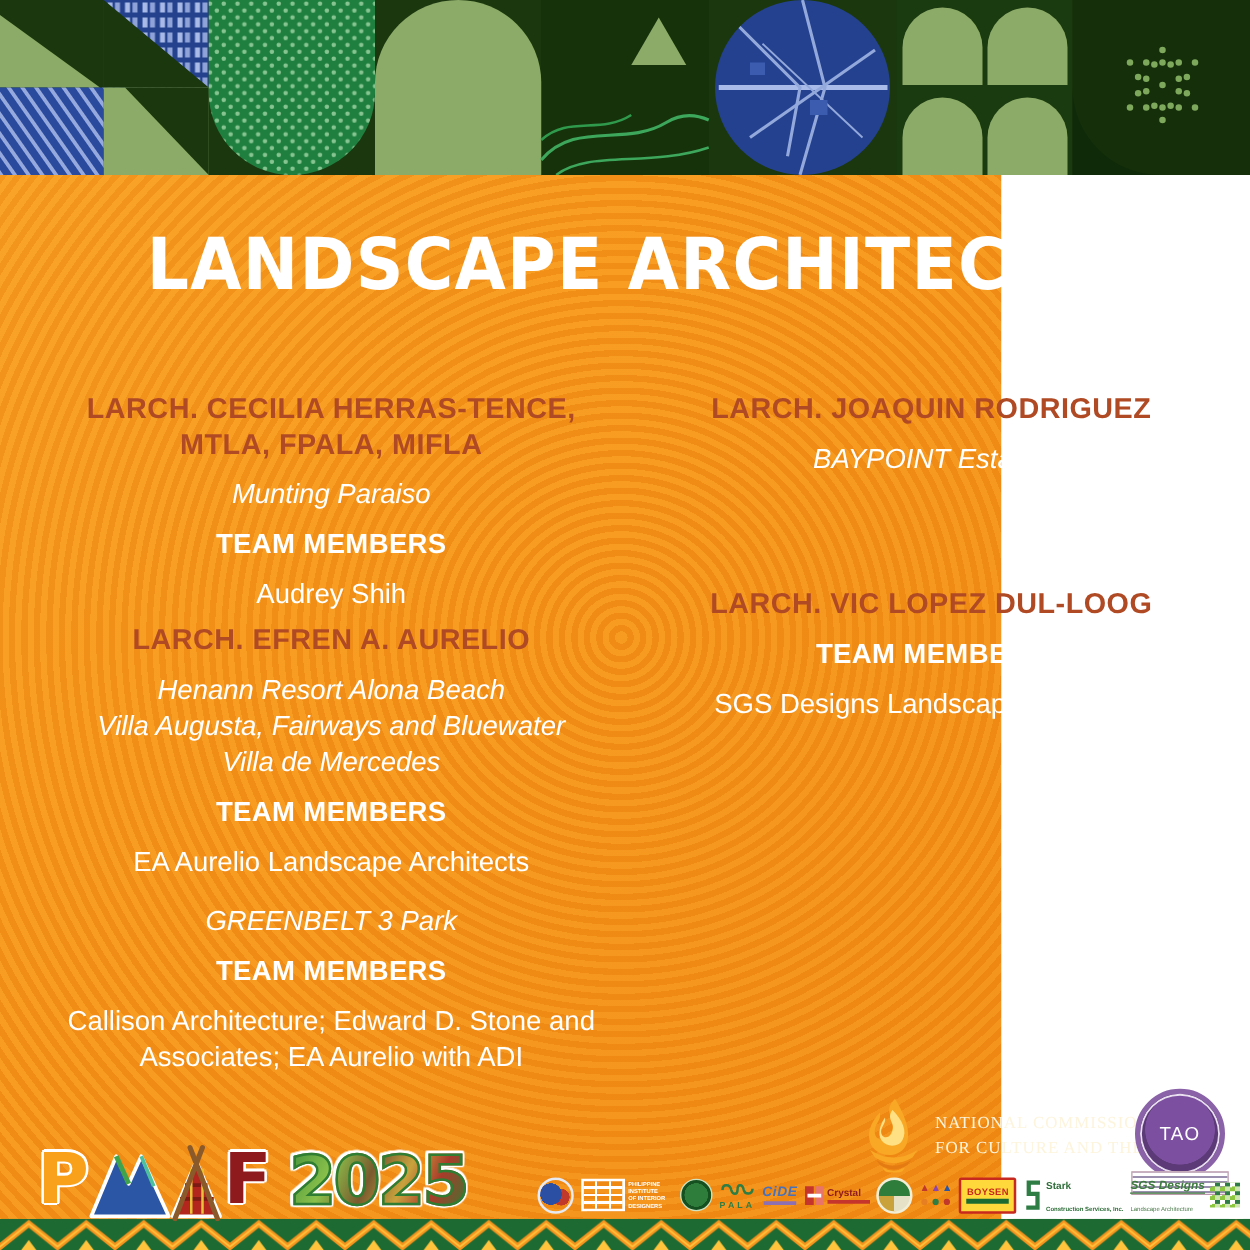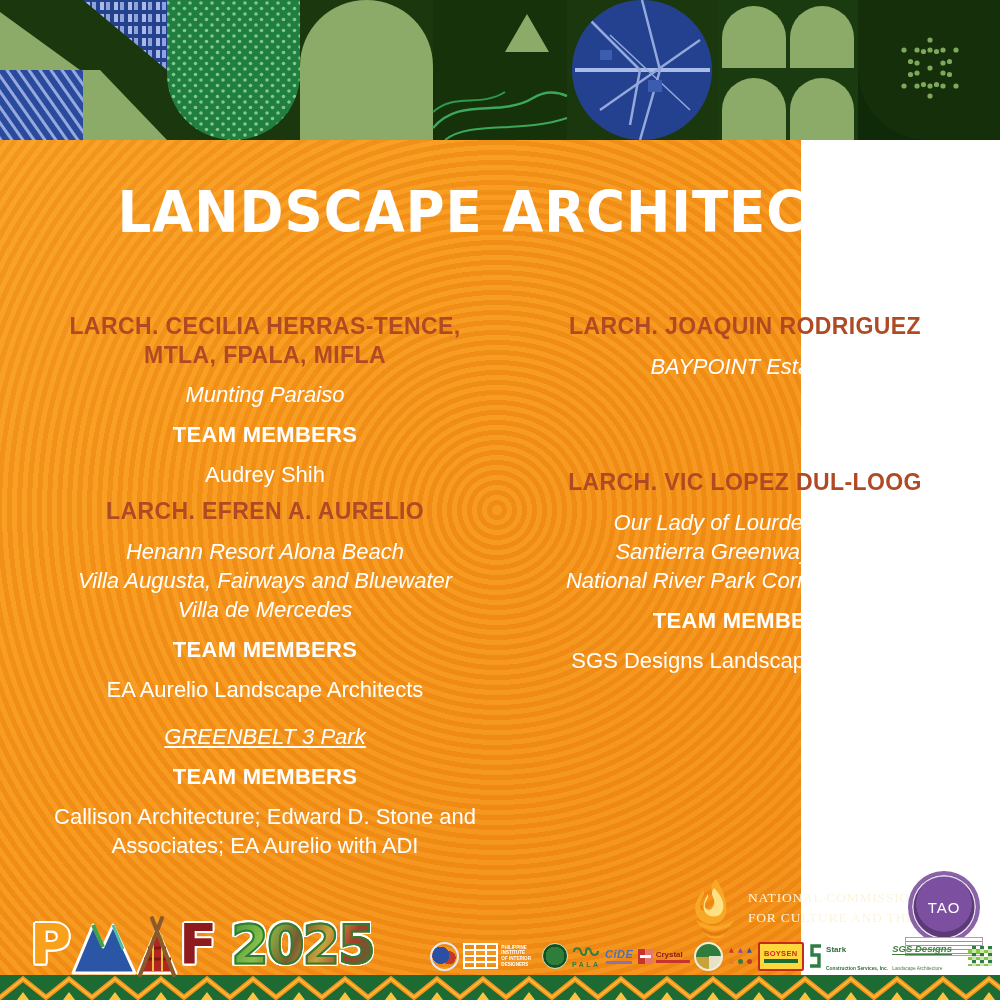--- a/index.html
+++ b/index.html
@@ -81,21 +81,21 @@
   .mini-fig{width:26px;height:22px;display:grid;grid-template-columns:repeat(3,1fr);gap:1px;align-items:center;justify-items:center;}
   .mini-fig i{width:5px;height:5px;display:block;}
   .boysen{width:42px;height:25px;background:#FFD93B;border:2px solid #C8291E;border-radius:2px;
     display:flex;flex-direction:column;align-items:center;justify-content:center;}
   .boysen-text{color:#C8291E;font-size:7.5px;font-weight:800;letter-spacing:.3px;}
   .boysen-bar{width:34px;height:4px;background:#1D6B33;margin-top:1px;}
   .stark{display:flex;align-items:center;gap:3px;}
   .stark-text{text-align:left;color:#2F6E3A;line-height:1.1;}
   .stark-t1{font-size:8px;font-weight:800;}
   .stark-t2{font-size:4.8px;font-weight:700;width:44px;}
-  .sgs{display:flex;align-items:center;gap:16px;}
+  .sgs{display:flex;align-items:center;gap:4px;}
   .sgs-text{text-align:left;line-height:1.1;}
   .sgs-t1{color:#3E7D3E;font-size:9.5px;font-weight:700;font-style:italic;border-bottom:1px solid #3E7D3E;}
   .sgs-t2{color:#4C7A4C;font-size:4.8px;}
   .sgs-mosaic{width:24px;height:20px;background:
      conic-gradient(#2E7D44 0 25%,#CDE6B0 0 50%,#8CC63F 0 75%,#F6931D00 0) 0 0/8px 7px;}
 </style>
 </head>
 <body>
 
 <div class="poster">
@@ -204,41 +204,36 @@
     <div class="projects">
       <div>Henann Resort Alona Beach</div>
       <div>Villa Augusta, Fairways and Bluewater</div>
       <div>Villa de Mercedes</div>
     </div>
     <div class="team-label">TEAM MEMBERS</div>
     <div class="team">EA Aurelio Landscape Architects</div>
   </div>
 
   <div class="entry col-left" style="top:722px;">
-    <div class="projects" style="margin-top:0;text-decoration:underline;">
+    <div class="projects" style="margin-top:0;">
       <div>GREENBELT 3 Park</div>
     </div>
     <div class="team-label">TEAM MEMBERS</div>
     <div class="team">Callison Architecture; Edward D. Stone and Associates; EA Aurelio with ADI</div>
   </div>
 
   <div class="entry col-right" style="top:312px;">
     <div class="name">LARCH. JOAQUIN RODRIGUEZ</div>
     <div class="projects">
       <div>BAYPOINT Estates</div>
     </div>
   </div>
 
   <div class="entry col-right" style="top:468px;">
     <div class="name">LARCH. VIC LOPEZ DUL-LOOG</div>
-    <div class="projects">
-      <div>Our Lady of Lourdes (OLL)</div>
-      <div>Santierra Greenways (SG)</div>
-      <div>National River Park Corridor (NRPC)</div>
-    </div>
     <div class="team-label">TEAM MEMBERS</div>
     <div class="team">SGS Designs Landscape Architects</div>
   </div>
 
   <div class="pmaf">
     <span class="pmaf-letter pmaf-p">P</span>
     <svg width="66" height="60" viewBox="0 0 66 60" aria-hidden="true">
       <path d="M2,56 L22,8 L32,30 L42,8 L64,56 Z" fill="#2B55A5" stroke="#fff" stroke-width="3" stroke-linejoin="round"></path>
       <path d="M22,8 L32,30" stroke="#3FA34D" stroke-width="4" fill="none"></path>
       <path d="M42,8 L52,32" stroke="#4DC0A0" stroke-width="3" fill="none"></path>

